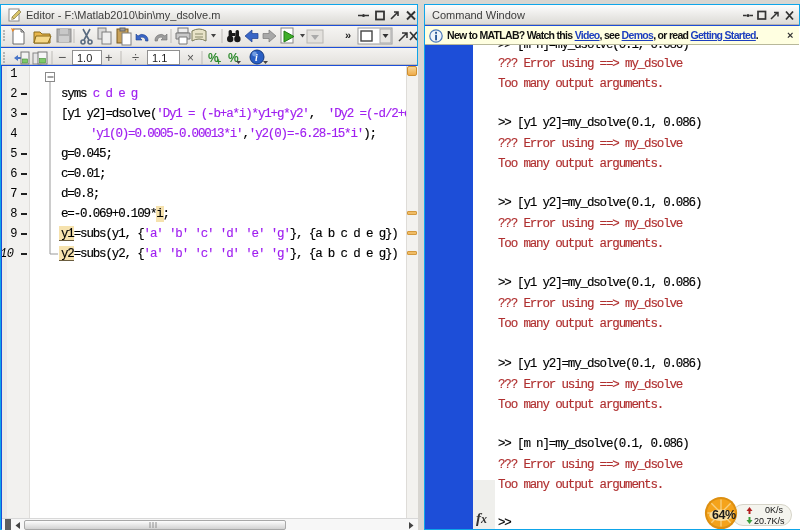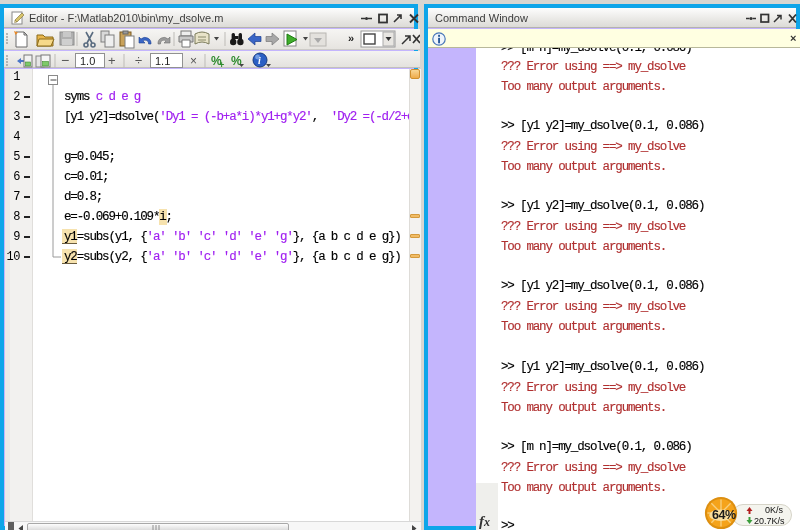--- a/index.html
+++ b/index.html
@@ -1,18 +1,18 @@
 <!DOCTYPE html>
 <html><head>
 <meta charset="utf-8">
 <style>
 * { margin:0; padding:0; box-sizing:border-box; }
 html,body { width:800px; height:530px; overflow:hidden; background:#d8d6d1; font-family:"Liberation Sans",sans-serif; }
 .abs { position:absolute; }
-.panel { position:absolute; background:#c4b5fd; border:4px solid #0ea5e9; }
+.panel { position:absolute; background:#1d4ed8; border:1px solid #0ea5e9; }
 .titlebar { position:absolute; left:0; top:0; right:0; height:20px; background:linear-gradient(#fdfdfd,#e9e8e5 60%,#dcdbd7); border-bottom:1px solid #b4b2ae; }
 .title-text { position:absolute; top:4px; font-size:11px; color:#3c3c3c; letter-spacing:0px; }
 .code, .mono { font-family:"Liberation Mono",monospace; font-size:12.5px; letter-spacing:-1.15px; white-space:pre; -webkit-text-stroke:0.15px currentColor; }
 .cline { position:absolute; height:20px; line-height:20px; color:#000; }
 .kw { color:#2222ee; }
 .str { color:#a020f0; }
 .err { color:#b03030; }
 .tb-box { position:absolute; background:#fff; border:1px solid #919191; font-size:11px; color:#222; font-family:"Liberation Sans",sans-serif; }
 </style>
 </head>
@@ -191,21 +191,21 @@
     <div class="abs" style="left:0;top:0;width:15px;color:#333;font-family:'Liberation Mono',monospace;font-size:12px;letter-spacing:-0.5px;">
       <div class="cline" style="top:-2.5px;left:0;width:15px;text-align:right;">1</div>
       <div class="cline" style="top:17.5px;left:0;width:15px;text-align:right;">2</div>
       <div class="cline" style="top:37.5px;left:0;width:15px;text-align:right;">3</div>
       <div class="cline" style="top:57.5px;left:0;width:15px;text-align:right;">4</div>
       <div class="cline" style="top:77.5px;left:0;width:15px;text-align:right;">5</div>
       <div class="cline" style="top:97.5px;left:0;width:15px;text-align:right;">6</div>
       <div class="cline" style="top:117.5px;left:0;width:15px;text-align:right;">7</div>
       <div class="cline" style="top:137.5px;left:0;width:15px;text-align:right;">8</div>
       <div class="cline" style="top:157.5px;left:0;width:15px;text-align:right;">9</div>
-      <div class="cline" style="top:177.5px;left:-2px;width:17px;text-align:right;">10</div>
+      <div class="cline" style="top:177.5px;left:-2px;width:17px;font-style:italic;">10</div>
     </div>
 
     <div class="abs" style="left:19px;top:26.5px;width:6px;height:2px;background:#222;"></div>
     <div class="abs" style="left:19px;top:46.5px;width:6px;height:2px;background:#222;"></div>
     <div class="abs" style="left:19px;top:86.5px;width:6px;height:2px;background:#222;"></div>
     <div class="abs" style="left:19px;top:106.5px;width:6px;height:2px;background:#222;"></div>
     <div class="abs" style="left:19px;top:126.5px;width:6px;height:2px;background:#222;"></div>
     <div class="abs" style="left:19px;top:146.5px;width:6px;height:2px;background:#222;"></div>
     <div class="abs" style="left:19px;top:166.5px;width:6px;height:2px;background:#222;"></div>
     <div class="abs" style="left:19px;top:186.5px;width:6px;height:2px;background:#222;"></div>
@@ -216,20 +216,21 @@
       <rect x="0.5" y="4.5" width="9" height="9" fill="#fff" stroke="#8a8a8a"></rect>
       <line x1="2.5" y1="9" x2="8.5" y2="9" stroke="#444"></line>
     </svg>
 
     <div class="abs" style="left:154px;top:140px;width:8px;height:16px;background:#f6e2ae;"></div>
     <div class="abs" style="left:57px;top:160px;width:15px;height:15px;background:#f6e2ae;border-bottom:1px solid #6b5d3f;"></div>
     <div class="abs" style="left:57px;top:180px;width:15px;height:15px;background:#f6e2ae;border-bottom:1px solid #6b5d3f;"></div>
 
     <div class="cline code" style="left:59px;top:17.5px">syms <span class="str">c d e g</span></div>
     <div class="cline code" style="left:59px;top:37.5px">[y1 y2]=dsolve(<span class="str">'Dy1 = (-b+a*i)*y1+g*y2'</span>,  <span class="str">'Dy2 =(-d/2+e*i)*y2'</span>,...</div>
+    <div class="cline code" style="left:88px;top:57.5px"><span class="str">'y1(0)=0.0005-0.00013*i'</span>,<span class="str">'y2(0)=-6.28-15*i'</span>);</div>
     <div class="cline code" style="left:59px;top:77.5px">g=0.045;</div>
     <div class="cline code" style="left:59px;top:97.5px">c=0.01;</div>
     <div class="cline code" style="left:59px;top:117.5px">d=0.8;</div>
     <div class="cline code" style="left:59px;top:137.5px">e=-0.069+0.109*i;</div>
     <div class="cline code" style="left:59px;top:157.5px">y1=subs(y1, {<span class="str">'a'</span> <span class="str">'b'</span> <span class="str">'c'</span> <span class="str">'d'</span> <span class="str">'e'</span> <span class="str">'g'</span>}, {a b c d e g})</div>
     <div class="cline code" style="left:59px;top:177.5px">y2=subs(y2, {<span class="str">'a'</span> <span class="str">'b'</span> <span class="str">'c'</span> <span class="str">'d'</span> <span class="str">'e'</span> <span class="str">'g'</span>}, {a b c d e g})</div>
 
     <div class="abs" style="left:404px;top:0;width:12px;height:452px;background:#f3f2ef;border-left:1px solid #dedcd8;"></div>
     <div class="abs" style="left:405px;top:0;width:10px;height:10px;background:linear-gradient(#f8d694,#eeab4a);border:1px solid #cf8f2e;border-radius:2px;"></div>
     <div class="abs" style="left:405px;top:145px;width:10px;height:4px;background:#f0bc66;border:1px solid #d49a3e;border-radius:1px;"></div>
@@ -314,20 +315,21 @@
         </svg>
           </div>
   </div>
 
   <div class="abs" id="banner" style="left:0;top:21px;width:374px;height:19px;background:#ffffe1;border-bottom:1px solid #b8b89a;">
     <svg class="abs" style="left:4px;top:3px" width="14" height="14" viewBox="0 0 14 14">
       <circle cx="7" cy="7" r="6.2" fill="#eef4fb" stroke="#4a78b8" stroke-width="1.2"></circle>
       <rect x="6.1" y="2.8" width="1.9" height="2" fill="#2a5a9a"></rect>
       <rect x="6.1" y="5.8" width="1.9" height="5.5" fill="#2a5a9a"></rect>
     </svg>
+    <div class="abs" style="left:22px;top:3px;font-size:10.5px;font-weight:bold;color:#111;letter-spacing:-0.7px;white-space:nowrap;">New to MATLAB? Watch this <span style="color:#1d3fbf;text-decoration:underline;">Video</span>, see <span style="color:#1d3fbf;text-decoration:underline;">Demos</span>, or read <span style="color:#1d3fbf;text-decoration:underline;">Getting Started</span>.</div>
     <div class="abs" style="left:362px;top:3px;font-size:11px;font-weight:bold;color:#333;">×</div>
   </div>
 </div>
 
 <div class="abs" style="left:702px;top:496px;width:98px;height:34px;">
   <div class="abs" style="left:30px;top:8px;width:60px;height:22px;background:#f4f4ee;border:1px solid #d6d4c8;border-radius:11px;"></div>
   <svg class="abs" style="left:0;top:0" width="38" height="34" viewBox="0 0 38 38">
     <circle cx="19" cy="19" r="18" fill="#dd8f10"></circle>
     <circle cx="19" cy="19" r="15.7" fill="#f5a31b"></circle>
     <g stroke="#f8cf7e" stroke-width="1.5">

